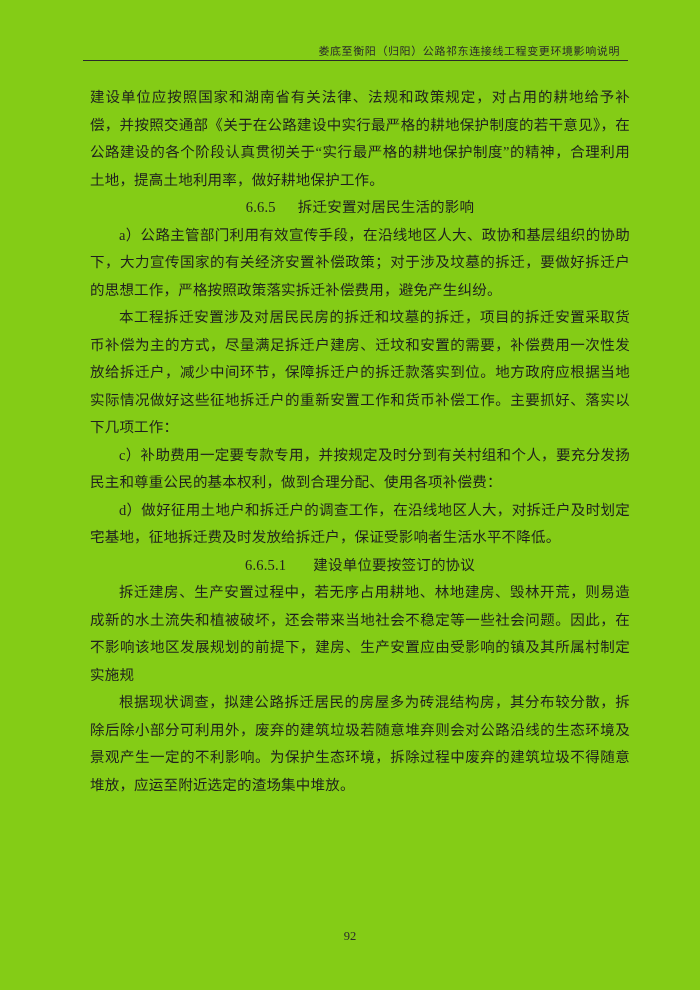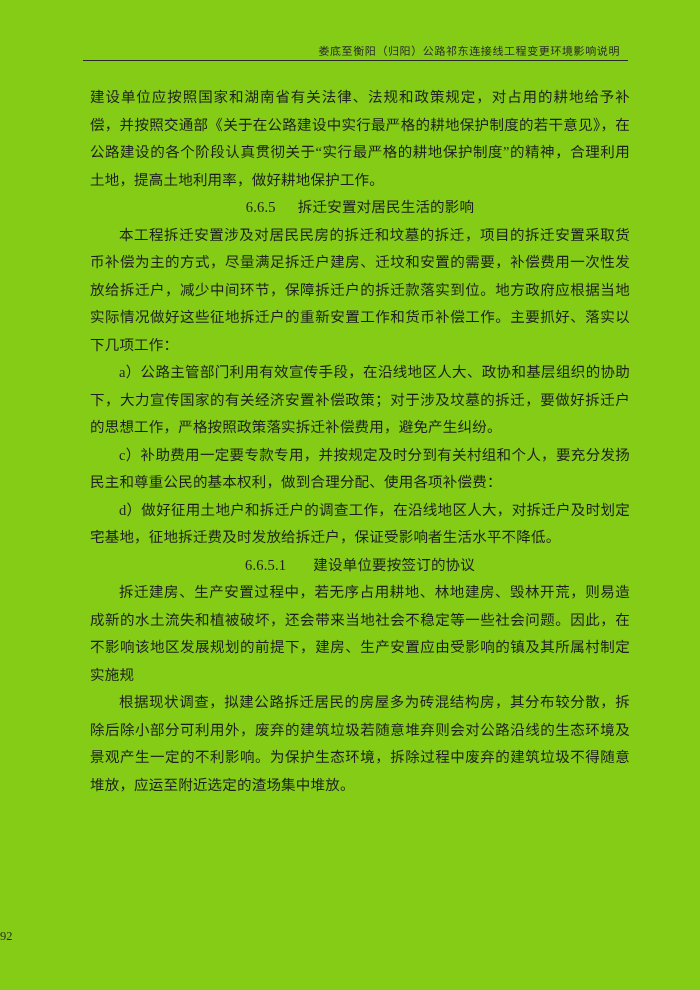--- a/index.html
+++ b/index.html
@@ -60,44 +60,44 @@
     line-height: 27.5px;
     text-align: center;
   }
   .h-num.wide   { margin-right: 22px; }
   .h-num.narrow { margin-right: 27px; }
   .footer {
     position: absolute;
     left: 0;
     right: 0;
     bottom: 46px;
-    text-align: left;
+    text-align: center;
     font-size: 12.5px;
     color: #2b2b2b;
   }
 </style>
 </head>
 <body>
 
 <div class="page">
 
   <div class="header">
     <div class="header-title">娄底至衡阳（归阳）公路祁东连接线工程变更环境影响说明</div>
     <div class="header-rule"></div>
   </div>
 
   <div class="content">
 
     <p class="para">建设单位应按照国家和湖南省有关法律、法规和政策规定，对占用的耕地给予补偿，并按照交通部《关于在公路建设中实行最严格的耕地保护制度的若干意见》，在公路建设的各个阶段认真贯彻关于“实行最严格的耕地保护制度”的精神，合理利用土地，提高土地利用率，做好耕地保护工作。</p>
 
     <h3 class="heading"><span class="h-num wide">6.6.5</span><span>拆迁安置对居民生活的影响</span></h3>
 
+    <p class="para indent">a）公路主管部门利用有效宣传手段，在沿线地区人大、政协和基层组织的协助下，大力宣传国家的有关经济安置补偿政策；对于涉及坟墓的拆迁，要做好拆迁户的思想工作，严格按照政策落实拆迁补偿费用，避免产生纠纷。</p>
+
     <p class="para indent">本工程拆迁安置涉及对居民民房的拆迁和坟墓的拆迁，项目的拆迁安置采取货币补偿为主的方式，尽量满足拆迁户建房、迁坟和安置的需要，补偿费用一次性发放给拆迁户，减少中间环节，保障拆迁户的拆迁款落实到位。地方政府应根据当地实际情况做好这些征地拆迁户的重新安置工作和货币补偿工作。主要抓好、落实以下几项工作：</p>
-
-    <p class="para indent">a）公路主管部门利用有效宣传手段，在沿线地区人大、政协和基层组织的协助下，大力宣传国家的有关经济安置补偿政策；对于涉及坟墓的拆迁，要做好拆迁户的思想工作，严格按照政策落实拆迁补偿费用，避免产生纠纷。</p>
 
 
     <p class="para indent">c）补助费用一定要专款专用，并按规定及时分到有关村组和个人，要充分发扬民主和尊重公民的基本权利，做到合理分配、使用各项补偿费：</p>
 
     <p class="para indent">d）做好征用土地户和拆迁户的调查工作，在沿线地区人大，对拆迁户及时划定宅基地，征地拆迁费及时发放给拆迁户，保证受影响者生活水平不降低。</p>
 
 
     <h3 class="heading"><span class="h-num narrow">6.6.5.1</span><span>建设单位要按签订的协议</span></h3>
 
     <p class="para indent">拆迁建房、生产安置过程中，若无序占用耕地、林地建房、毁林开荒，则易造成新的水土流失和植被破坏，还会带来当地社会不稳定等一些社会问题。因此，在不影响该地区发展规划的前提下，建房、生产安置应由受影响的镇及其所属村制定实施规</p>

